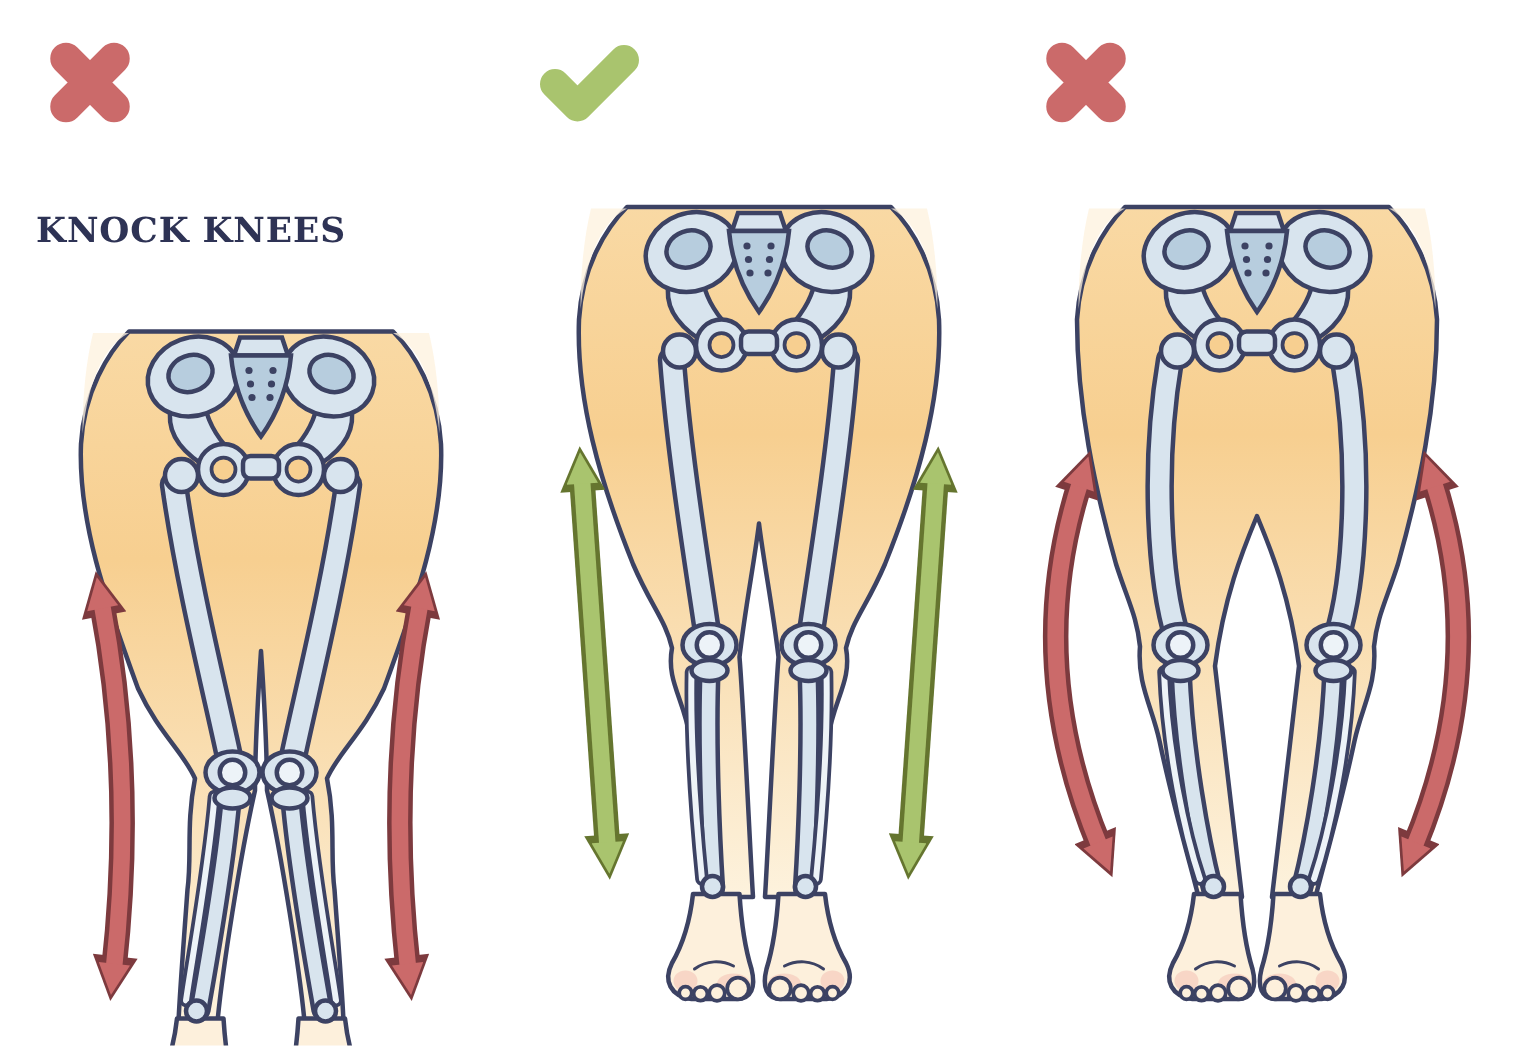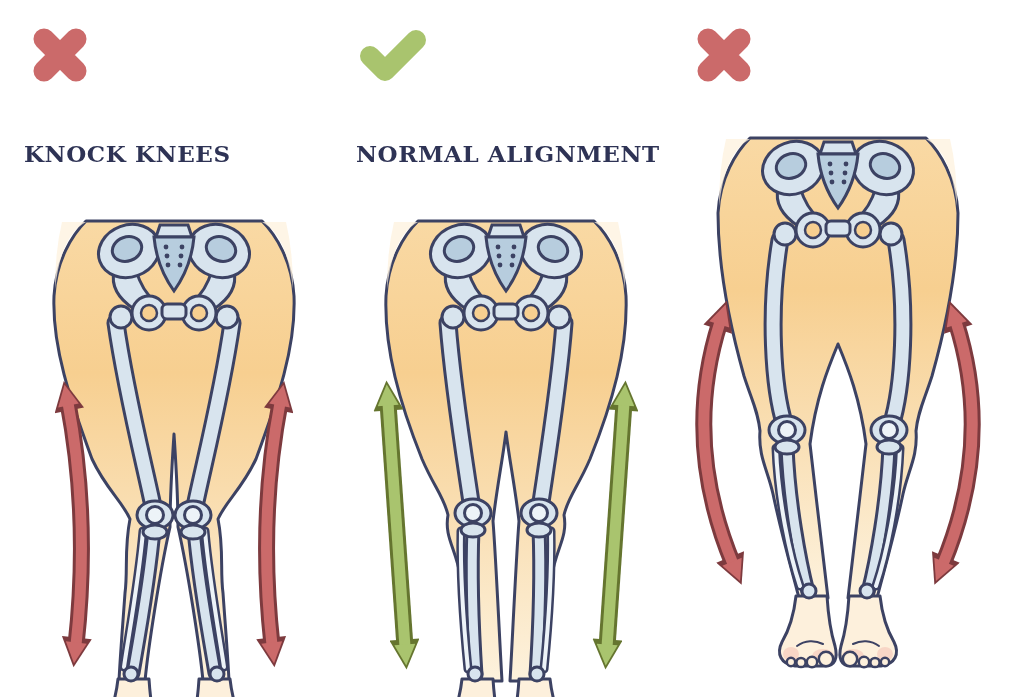--- a/index.html
+++ b/index.html
@@ -171,21 +171,20 @@
         <path class="arr s-red-d" stroke-width="17" marker-start="url(#mRedOut)" marker-end="url(#mRedOut)" d="M256,184 Q234,300 248,426"></path>
         <path class="arr s-red" stroke-width="11" marker-start="url(#mRedIn)" marker-end="url(#mRedIn)" d="M256,184 Q234,300 248,426"></path>
       </g>
     </svg>
   </section>
 
   <section class="panel">
     <svg class="verdict-icon" width="72" height="62" viewBox="-36 -31 72 62">
       <path class="i-chk" d="M-22,1 L-7,16 L24,-15"></path>
     </svg>
-    <h2 class="title">NORMAL ALIGNMENT</h2>
 
     <svg class="fig" width="300" height="557" viewBox="0 0 300 557">
       <path class="f-skin" d="M62,2 C48,16 32,42 30,77 C28,130 44,185 66,240 C78,268 88,278 92,296 C88,318 100,330 104,356 C112,400 118,436 121,462 L146,462 C144,430 140,340 137,302 C141,268 147,238 150,213 C153,238 159,268 163,302 C160,340 156,430 154,462 L179,462 C182,436 188,400 196,356 C200,330 212,318 208,296 C212,278 222,268 234,240 C256,185 272,130 270,77 C268,42 252,16 238,2 Z"></path>
       <path class="f-hl" d="M31,70 Q37,16 62,3 L38,3 Q31,32 31,70 Z"></path>
       <path class="f-hl" d="M269,70 Q263,16 238,3 L262,3 Q269,32 269,70 Z"></path>
       <g>
         <path class="b-out" stroke-width="19" d="M92,104 C97,170 110,248 116,290"></path>
         <path class="b-in" stroke-width="13" d="M92,104 C97,170 110,248 116,290"></path>
         <circle class="f-bone" cx="97" cy="98" r="11"></circle>
         <path class="b-out" stroke-width="15" d="M117,310 C115,360 118,425 120,456"></path>

